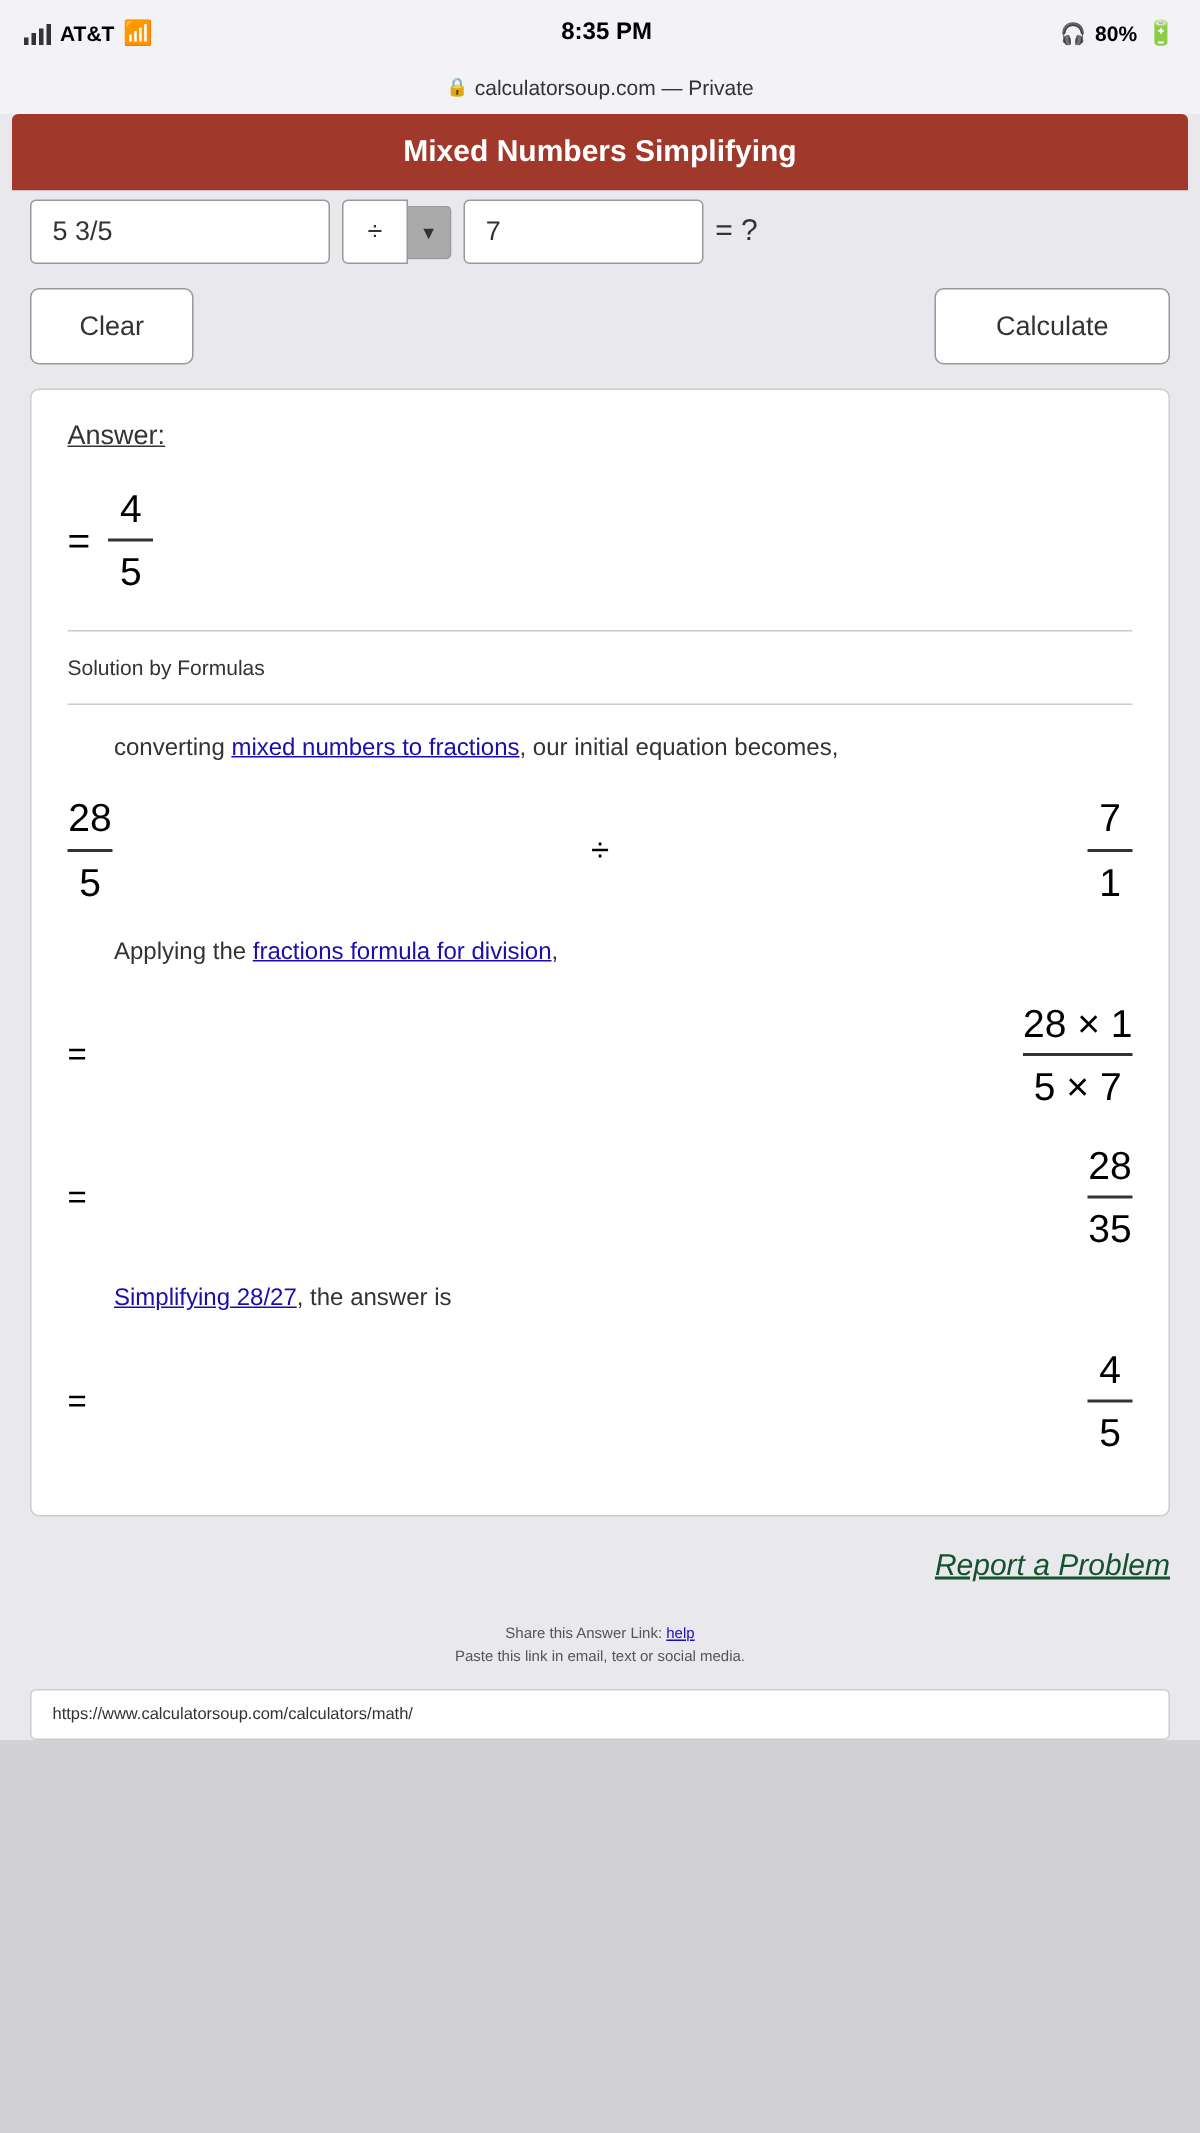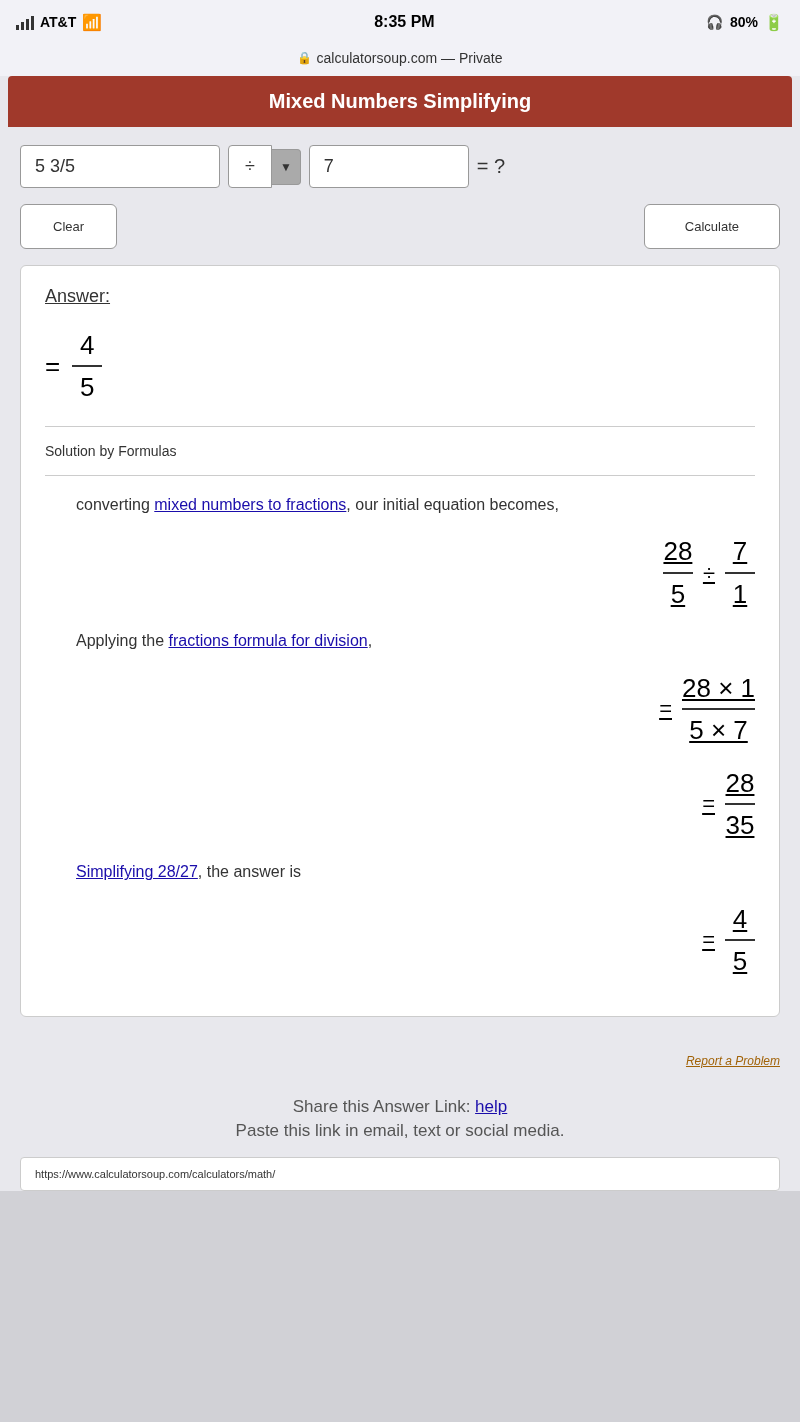--- a/index.html
+++ b/index.html
@@ -55,21 +55,21 @@
       padding: 14px 16px;
       font-size: 20px;
       font-weight: 700;
       margin: 0 8px;
       border-radius: 4px 4px 0 0;
     }
 
     
     .calc-body {
       background: #e8e8ed;
-      padding: 18px 20px;
+      padding: 6px 20px;
     }
 
     
     .input-row {
       display: flex;
       align-items: center;
       gap: 8px;
       margin-bottom: 16px;
     }
     .number-input {
@@ -115,21 +115,21 @@
     .buttons-row {
       display: flex;
       justify-content: space-between;
       margin-bottom: 16px;
     }
     .btn-clear, .btn-calculate {
       border: 1.5px solid #999;
       background: white;
       border-radius: 6px;
       padding: 14px 32px;
-      font-size: 13px;
+      font-size: 18px;
       cursor: pointer;
       color: #333;
     }
     .btn-calculate { padding: 14px 40px; }
 
     
     .answer-box {
       background: white;
       border: 1px solid #ccc;
       border-radius: 6px;
@@ -193,45 +193,44 @@
     }
     .link {
       color: #1a0dab;
       text-decoration: underline;
       cursor: pointer;
     }
 
     .formula-line {
       display: flex;
       align-items: center;
-      justify-content: flex-end;
+      justify-content: space-between;
       gap: 10px;
       margin: 16px 0;
-      text-decoration: underline;
     }
 
     
     .footer-area {
       background: #e8e8ed;
       padding: 16px 20px;
       text-align: right;
     }
     .report-link {
-      color: #a16207;
+      color: #14532d;
       text-decoration: underline;
       font-style: italic;
-      font-size: 12px;
+      font-size: 20px;
       cursor: pointer;
     }
 
     .share-section {
       text-align: center;
       padding: 12px 20px 8px;
       background: #e8e8ed;
-      font-size: 17px;
+      font-size: 10px;
       color: #555;
     }
     .share-section .help-link {
       color: #1a0dab;
       text-decoration: underline;
       cursor: pointer;
     }
 
     .url-display-box {
       background: white;

